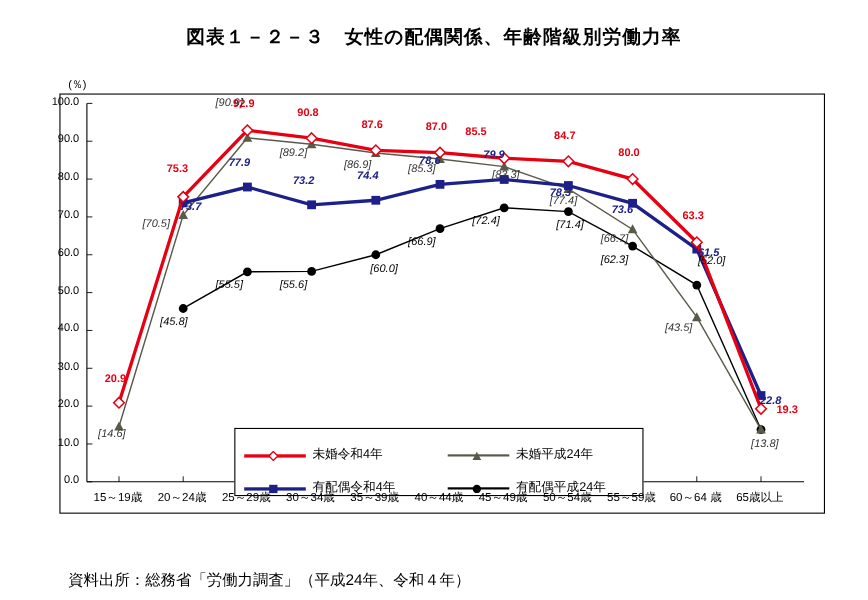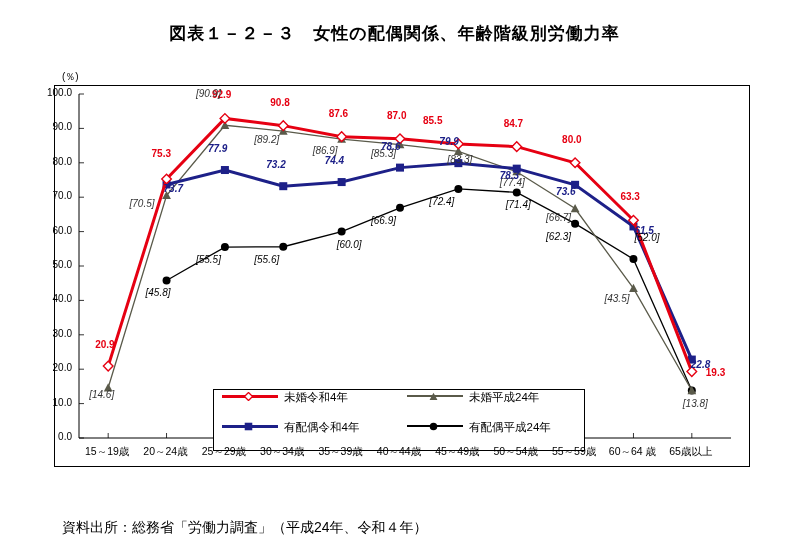--- a/index.html
+++ b/index.html
@@ -33,21 +33,21 @@
   .lbl-red{color:#e60012;font-weight:bold;}
   .lbl-blue{color:#1d2088;font-weight:bold;font-style:italic;}
   .lbl-gray{color:#333;font-style:italic;}
   .lbl-blk{color:#000;font-style:italic;}
   #legend{
     position:absolute;left:213px;top:389px;width:372px;height:62px;
     border:1px solid #000;background:#fff;box-sizing:border-box;
     display:flex;flex-wrap:wrap;align-items:center;
   }
   .leg-item{
-    width:50%;height:50%;display:flex;align-items:flex-start;
+    width:50%;height:50%;display:flex;align-items:flex-end;
     padding-left:8px;box-sizing:border-box;
   }
   .leg-sym{width:56px;height:12px;position:relative;margin-right:6px;flex:none;}
   .leg-line{position:absolute;left:0;top:5px;width:56px;height:3px;}
   .leg-mark{position:absolute;left:22px;top:2px;width:9px;height:9px;}
   .leg-txt{font-size:11.5px;color:#000;}
 </style>
 </head>
 <body>
 

